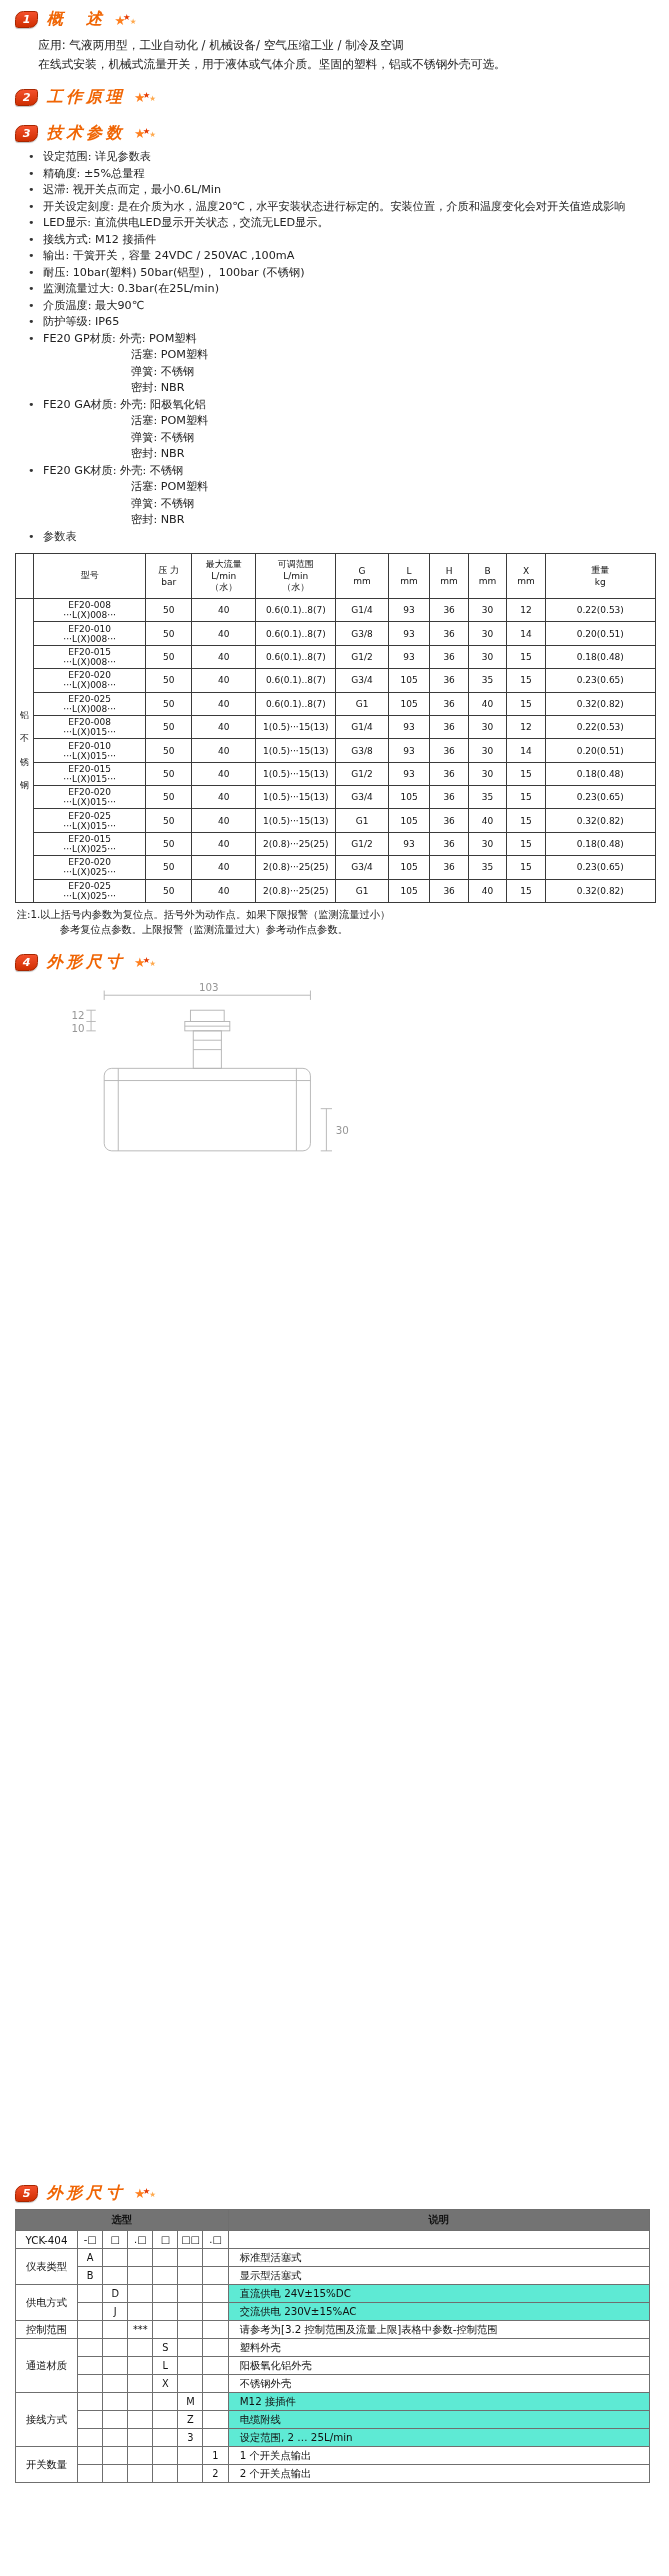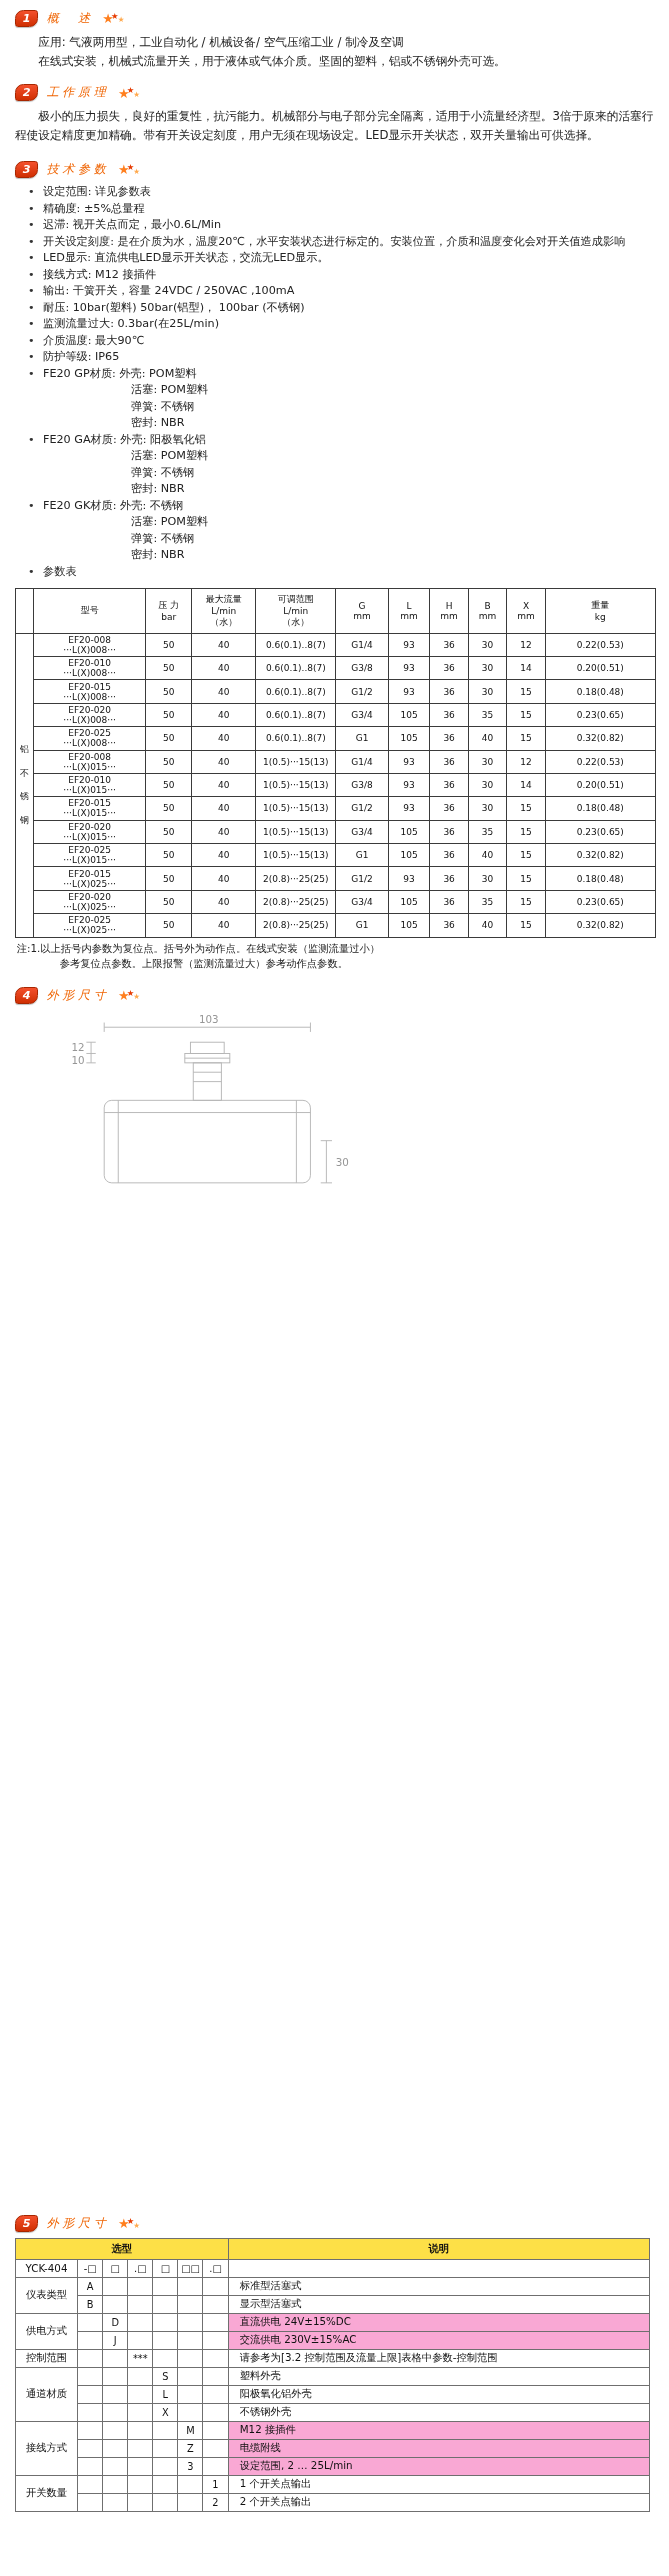--- a/index.html
+++ b/index.html
@@ -4,21 +4,21 @@
 <style>
   *{margin:0;padding:0;box-sizing:border-box}
   html,body{background:#ffffff}
   body{width:670px;height:2576px;overflow:hidden;font-family:"DejaVu Sans",sans-serif;color:#1c1c1c}
   .page{padding:5.6px 13px 0 13px}
   
   .sec-head{display:flex;align-items:center;gap:8.4px;margin:3.7px 0 5.6px 1.9px}
   .badge{min-width:23.4px;height:17px;background:linear-gradient(180deg,#f4502c,#cf2f02);border:0.9px solid #a82600;
          border-radius:8.4px 2.8px 8.4px 2.8px;color:#fff;font-size:11.2px;font-weight:bold;font-style:italic;
          display:inline-flex;align-items:center;justify-content:center;padding:0 4.7px;box-shadow:0 0.9px 0.9px rgba(0,0,0,.25)}
-  .sec-title{color:#f06504;font-weight:normal;font-style:italic;font-size:12px;letter-spacing:3.7px}
+  .sec-title{color:#f06504;font-weight:bold;font-style:italic;font-size:16px;letter-spacing:3.7px}
   .stars .st{font-style:normal;display:inline-block;line-height:1}
   .st1{color:#ff7f1e;font-size:13px}
   .st2{color:#e63a00;font-size:8.4px;margin-left:-2.8px;vertical-align:4.7px}
   .st3{color:#ffa94d;font-size:7.5px;margin-left:-0.9px;vertical-align:0.9px}
   
   .para{font-size:11.7px;line-height:19px;text-indent:2em;color:#222;margin:0 1.9px}
   
   .spec-list{margin:3.7px 0 1.9px 15px}
   .spec{display:flex;font-size:11.2px;line-height:16.5px;color:#222}
   .spec .dot{width:15px;color:#333;flex:0 0 15px}
@@ -37,46 +37,45 @@
   .n2{padding-left:43px}
   .n3{padding-left:20.6px}
   
   .dim-wrap{margin:9.4px 0 0 49px}
   .dim-svg text{font-family:"DejaVu Sans",sans-serif}
   
   .gap{height:1010px}
   
   table.sel{border-collapse:collapse;width:635px;margin:5.6px 1.9px 0 1.9px;table-layout:fixed;font-size:10.3px}
   .sel th,.sel td{border:0.9px solid #6f6f6f;height:18px;text-align:center;vertical-align:middle;padding:0 2.8px;color:#111}
-  .sel thead th{background:#fde047;font-weight:bold;height:20.6px}
+  .sel thead th{background:#737373;font-weight:bold;height:20.6px}
   .sel .cat-cell{font-size:10.3px}
   .sel .model-code{font-weight:normal}
   .sel .desc-cell{text-align:left;padding-left:11.2px}
-  .sel .hl{background:#f9a8d4}
+  .sel .hl{background:#5eead4}
   .sel .code-cell{font-size:9.8px}
 </style>
 </head>
 <body>
 
 <div class="page">
 
   <div class="sec-head">
     <span class="badge">1</span>
     <span class="sec-title">概　述</span>
     <span class="stars"><i class="st st1">★</i><i class="st st2">★</i><i class="st st3">★</i></span>
   </div>
   <p class="para">应用: 气液两用型，工业自动化 / 机械设备/ 空气压缩工业 / 制冷及空调</p>
   <p class="para">在线式安装，机械式流量开关，用于液体或气体介质。坚固的塑料，铝或不锈钢外壳可选。</p>
 
   <div class="sec-head" style="margin-top:13px">
     <span class="badge">2</span>
     <span class="sec-title">工作原理</span>
     <span class="stars"><i class="st st1">★</i><i class="st st2">★</i><i class="st st3">★</i></span>
   </div>
-  <p class="para">极小的压力损失，良好的重复性，抗污能力。机械部分与电子部分完全隔离，适用于小流量经济型。3倍于原来的活塞行程使设定精度更加精确。带有开关设定刻度，用户无须在现场设定。LED显示开关状态，双开关量输出可供选择。</p>
 
   <div class="sec-head" style="margin-top:15px">
     <span class="badge">3</span>
     <span class="sec-title">技术参数</span>
     <span class="stars"><i class="st st1">★</i><i class="st st2">★</i><i class="st st3">★</i></span>
   </div>
 
   <div class="spec-list" id="spec-list">
       <div class="spec">
         <span class="dot">•</span>
@@ -378,21 +377,21 @@
           <td>105</td>
           <td>36</td>
           <td>40</td>
           <td>15</td>
           <td>0.32(0.82)</td>
         </tr>
       </tbody>
   </table>
 
   <div class="notes">
-    <div class="n1">注:1.以上括号内参数为复位点。括号外为动作点。在线式安装（监测流量过小）</div>
+    <div class="n1">注:1.以上括号内参数为复位点。括号外为动作点。如果下限报警（监测流量过小）</div>
     <div class="n2">参考复位点参数。上限报警（监测流量过大）参考动作点参数。</div>
   </div>
 
   <div class="sec-head" style="margin-top:15px">
     <span class="badge">4</span>
     <span class="sec-title">外形尺寸</span>
     <span class="stars"><i class="st st1">★</i><i class="st st2">★</i><i class="st st3">★</i></span>
   </div>
 
   <div class="dim-wrap">

